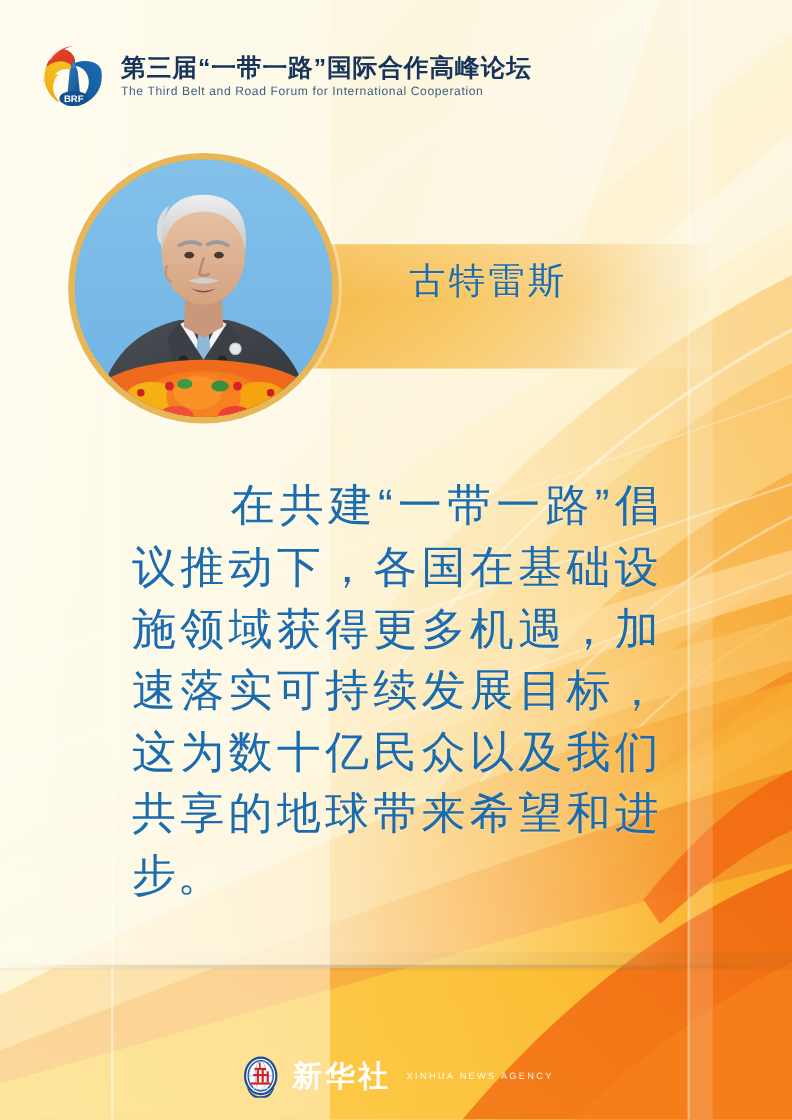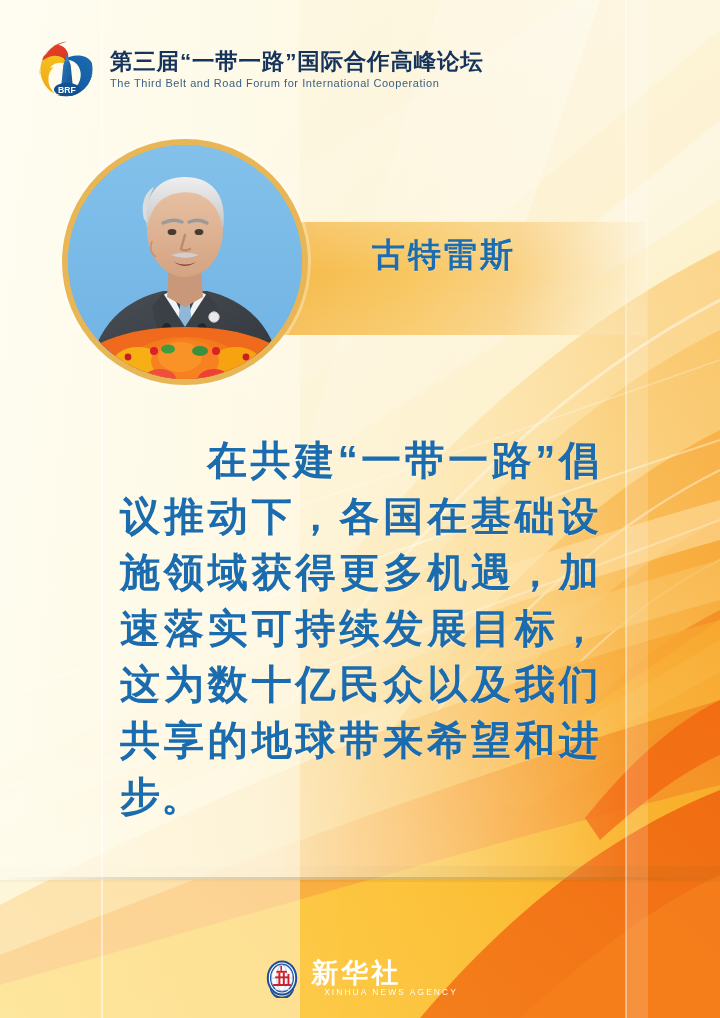--- a/index.html
+++ b/index.html
@@ -43,43 +43,43 @@
   .nameband{
     position:absolute;left:246px;top:222px;width:400px;height:113px;z-index:20;
     background:linear-gradient(100deg,#f0b143 0%,#f6bd50 18%,#f8c761 42%,#f9d183 66%,rgba(250,221,160,.55) 86%,rgba(252,235,196,0) 100%);
   }
   .nameband::after{
     content:"";position:absolute;inset:0;
     background:linear-gradient(180deg,rgba(255,255,255,.18) 0%,rgba(255,255,255,0) 45%,rgba(255,255,255,.10) 100%);
   }
   .nametext{
     position:absolute;left:372px;top:233px;z-index:25;
-    color:#1b6daf;font-weight:700;line-height:1.32;letter-spacing:3px;
+    color:#1b6daf;font-weight:400;line-height:1.32;letter-spacing:3px;
     font-family:"Liberation Sans","DejaVu Sans",sans-serif;
     text-shadow:0 1px 0 rgba(255,255,255,.25);
   }
   .nametext .n1{font-size:33px;display:block;}
   .nametext .n2{font-size:33px;display:block;}
 
   
   .quote{
     position:absolute;left:120px;top:432px;width:480px;z-index:25;
-    color:#1b6cae;font-weight:700;font-size:40px;line-height:1.40;
+    color:#1b6cae;font-weight:400;font-size:40px;line-height:1.40;
     letter-spacing:1.2px;text-align:justify;text-align-last:left;
     font-family:"Liberation Sans","DejaVu Sans",sans-serif;
     text-shadow:0 1px 1px rgba(255,255,255,.30);
   }
 
   
   .footer{
     position:absolute;left:0;right:0;bottom:20px;display:flex;justify-content:center;align-items:center;
     gap:9px;z-index:40;
   }
   .xh-mark{width:40px;height:40px;flex:0 0 40px;}
-  .xh-text{display:flex;flex-direction:column;align-items:flex-start;gap:1px;}
+  .xh-text{display:flex;flex-direction:row;align-items:center;gap:1px;}
   .xh-cn{font-size:27px;font-weight:700;color:#ffffff;letter-spacing:3px;line-height:1;
     font-family:"Liberation Serif","DejaVu Serif",serif;}
   .xh-en{font-size:8.4px;color:rgba(255,255,255,.92);letter-spacing:2.1px;line-height:1;margin-left:13px;}
 
   
   .reflect{
     position:absolute;left:0;right:0;top:877px;height:3px;
     background:linear-gradient(90deg,rgba(255,255,255,0) 0%,rgba(120,90,40,.18) 18%,rgba(120,90,40,.26) 50%,rgba(120,90,40,.16) 82%,rgba(255,255,255,0) 100%);
     z-index:15;
   }

